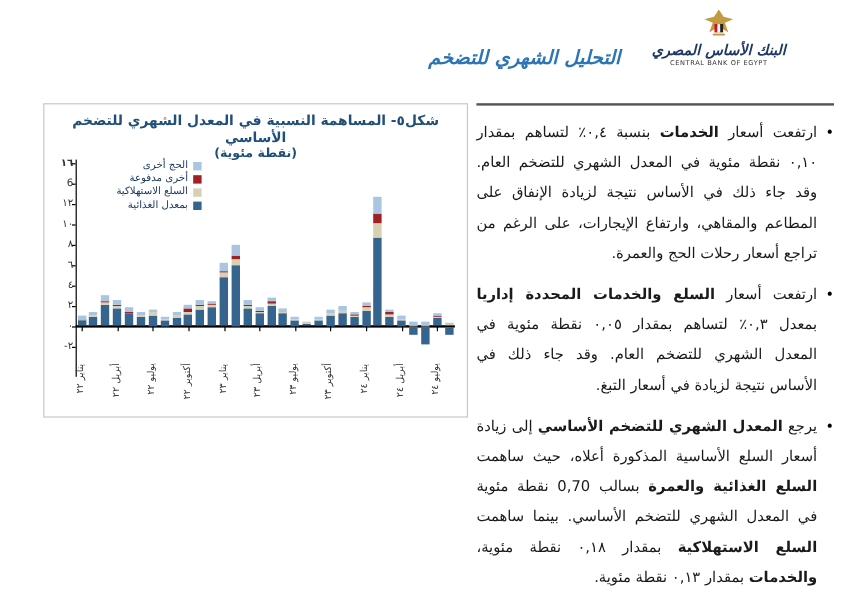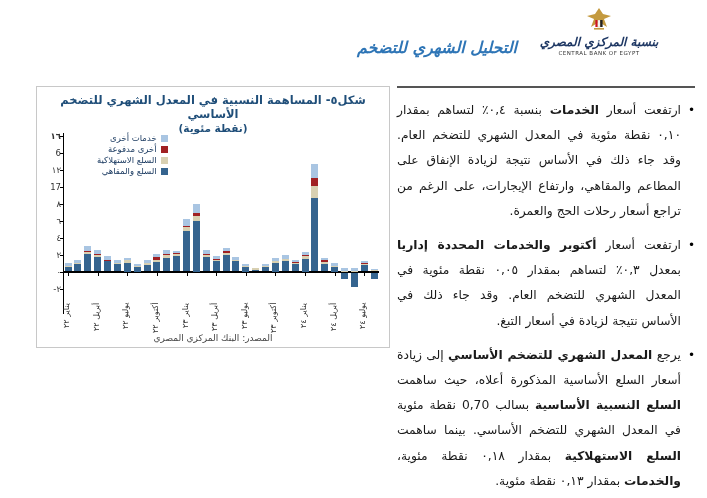--- a/index.html
+++ b/index.html
@@ -47,39 +47,39 @@
 <body>
 
 <div class="logo-block">
   <svg width="34" height="28" viewBox="0 0 34 28">
     <path d="M17 0 L21 6 L29 8 L22 11 L25 19 L17 14 L9 19 L12 11 L5 8 L13 6 Z" fill="#c49a3f"></path>
     <rect x="13.4" y="12" width="2.4" height="7" fill="#ce1126"></rect>
     <rect x="15.8" y="12" width="2.4" height="7" fill="#f2f2f2" stroke="#c49a3f" stroke-width="0.3"></rect>
     <rect x="18.2" y="12" width="2.4" height="7" fill="#222"></rect>
     <rect x="12" y="20" width="10" height="1.6" fill="#c49a3f"></rect>
   </svg>
-  <div class="bank-ar">بنسبة المركزي المصري</div>
+  <div class="bank-ar">البنك الأساس المصري</div>
   <div class="bank-en">CENTRAL BANK OF EGYPT</div>
 </div>
 <div class="doc-title">التحليل الشهري للتضخم</div>
 
 <div class="figure-panel">
   <div class="fig-title">شكل٥- المساهمة النسبية في المعدل الشهري للتضخم الأساسي</div>
   <div class="fig-sub">(نقطة مئوية)</div>
   <div class="plot-wrap">
     <div class="plot" id="plot">
         <div class="yaxis-line"></div>
         <div class="baseline" style="top: 143.5px;"></div>
         <div class="ytick" style="top: 3.5px; font-weight: bold;">١٦</div>
         <div class="ystub" style="top: 8.5px;"></div>
         <div class="ytick" style="top: 20.5px;">6</div>
         <div class="ystub" style="top: 25.5px;"></div>
         <div class="ytick" style="top: 37.5px;">١٢</div>
         <div class="ystub" style="top: 42.5px;"></div>
-        <div class="ytick" style="top: 54.5px;">17</div>
+        <div class="ytick" style="top: 54.5px;">١٠</div>
         <div class="ystub" style="top: 59.5px;"></div>
         <div class="ytick" style="top: 71.5px;">٨</div>
         <div class="ystub" style="top: 76.5px;"></div>
         <div class="ytick" style="top: 88.5px;">٦</div>
         <div class="ystub" style="top: 93.5px;"></div>
         <div class="ytick" style="top: 105.5px;">٤</div>
         <div class="ystub" style="top: 110.5px;"></div>
         <div class="ytick" style="top: 122.5px;">٢</div>
         <div class="ystub" style="top: 127.5px;"></div>
         <div class="ytick" style="top: 139.5px;">٠</div>
@@ -216,45 +216,44 @@
         <div class="xstub" style="left: 242px; top: 144.5px;"></div>
         <div class="xlab" style="left: 237px;">يناير ٢٤</div>
         <div class="xstub" style="left: 271.625px; top: 144.5px;"></div>
         <div class="xlab" style="left: 266.625px;">أبريل ٢٤</div>
         <div class="xstub" style="left: 301.25px; top: 144.5px;"></div>
         <div class="xlab" style="left: 296.25px;">يوليو ٢٤</div>
       </div>
     <div class="legend" id="legend">
         <div class="legend-item">
           <span class="legend-swatch" style="background: rgb(169, 197, 226);"></span>
-          <span class="legend-label">خدمات أخرى</span>
+          <span class="legend-label">الحج أخرى</span>
         </div>
         <div class="legend-item">
           <span class="legend-swatch" style="background: rgb(160, 32, 35);"></span>
           <span class="legend-label">أخرى مدفوعة</span>
         </div>
         <div class="legend-item">
           <span class="legend-swatch" style="background: rgb(216, 208, 178);"></span>
           <span class="legend-label">السلع الاستهلاكية</span>
         </div>
         <div class="legend-item">
           <span class="legend-swatch" style="background: rgb(53, 100, 143);"></span>
-          <span class="legend-label">السلع والمقاهي</span>
+          <span class="legend-label">بمعدل الغذائية</span>
         </div>
       </div>
   </div>
-  <div class="fig-source">المصدر: البنك المركزي المصري</div>
 </div>
 
 <div class="text-col" id="bullets">
     <div class="bullet-row">
       <div class="bullet-dot">•</div>
       <div class="bullet-text"><span>ارتفعت أسعار </span><b>الخدمات</b><span> بنسبة ٠,٤٪ لتساهم بمقدار ٠,١٠ نقطة مئوية في المعدل الشهري للتضخم العام. وقد جاء ذلك في الأساس نتيجة لزيادة الإنفاق على المطاعم والمقاهي، وارتفاع الإيجارات، على الرغم من تراجع أسعار رحلات الحج والعمرة.</span></div>
     </div>
     <div class="bullet-row">
       <div class="bullet-dot">•</div>
-      <div class="bullet-text"><span>ارتفعت أسعار </span><b>أكتوبر والخدمات المحددة إداريا</b><span> بمعدل ٠,٣٪ لتساهم بمقدار ٠,٠٥ نقطة مئوية في المعدل الشهري للتضخم العام. وقد جاء ذلك في الأساس نتيجة لزيادة في أسعار التبغ.</span></div>
+      <div class="bullet-text"><span>ارتفعت أسعار </span><b>السلع والخدمات المحددة إداريا</b><span> بمعدل ٠,٣٪ لتساهم بمقدار ٠,٠٥ نقطة مئوية في المعدل الشهري للتضخم العام. وقد جاء ذلك في الأساس نتيجة لزيادة في أسعار التبغ.</span></div>
     </div>
     <div class="bullet-row">
       <div class="bullet-dot">•</div>
-      <div class="bullet-text"><span>يرجع </span><b>المعدل الشهري للتضخم الأساسي</b><span> إلى زيادة أسعار السلع الأساسية المذكورة أعلاه، حيث ساهمت </span><b>السلع النسبية الأساسية</b><span> بسالب 0,70 نقطة مئوية في المعدل الشهري للتضخم الأساسي. بينما ساهمت </span><b>السلع الاستهلاكية</b><span> بمقدار ٠,١٨ نقطة مئوية، </span><b>والخدمات</b><span> بمقدار ٠,١٣ نقطة مئوية.</span></div>
+      <div class="bullet-text"><span>يرجع </span><b>المعدل الشهري للتضخم الأساسي</b><span> إلى زيادة أسعار السلع الأساسية المذكورة أعلاه، حيث ساهمت </span><b>السلع الغذائية والعمرة</b><span> بسالب 0,70 نقطة مئوية في المعدل الشهري للتضخم الأساسي. بينما ساهمت </span><b>السلع الاستهلاكية</b><span> بمقدار ٠,١٨ نقطة مئوية، </span><b>والخدمات</b><span> بمقدار ٠,١٣ نقطة مئوية.</span></div>
     </div>
   </div>
 
 </body></html>

